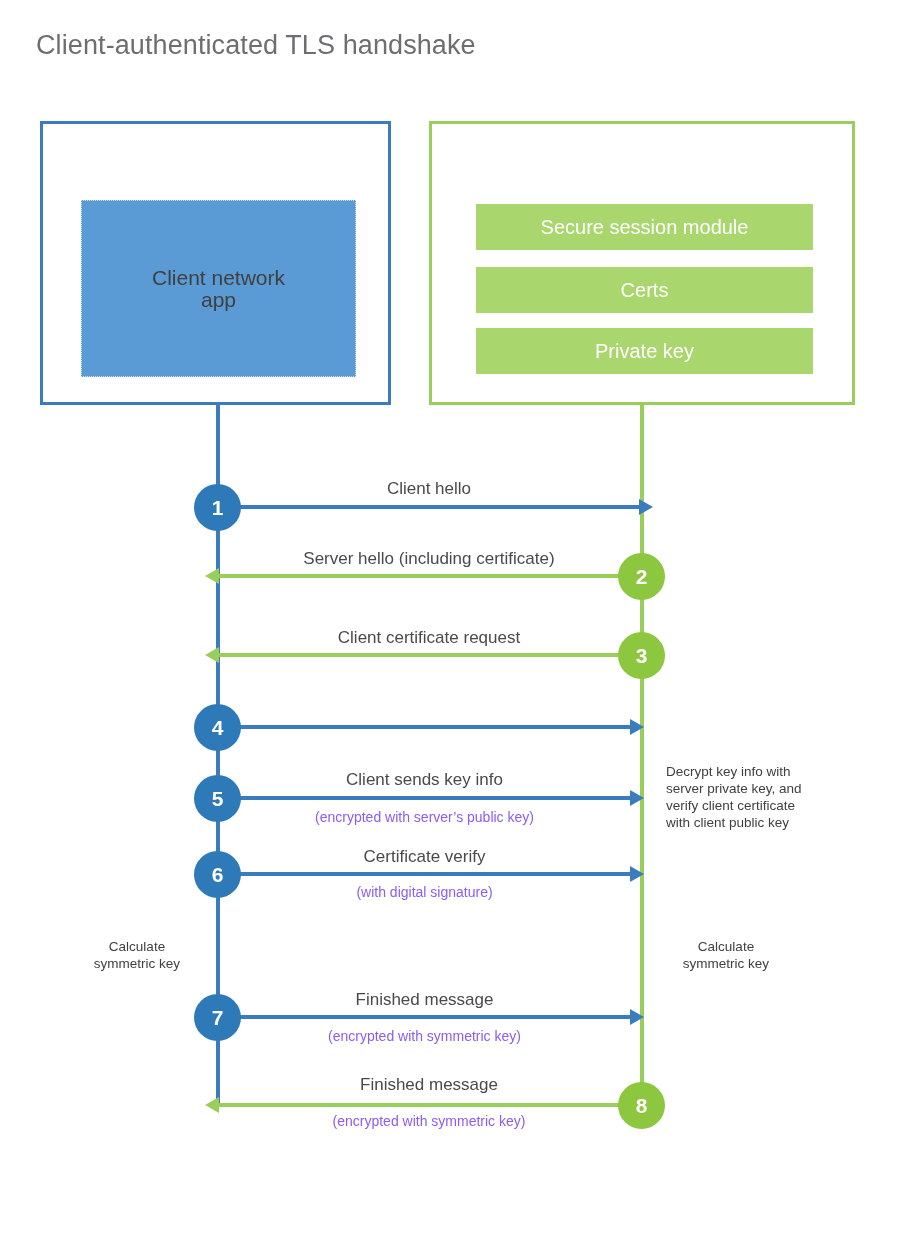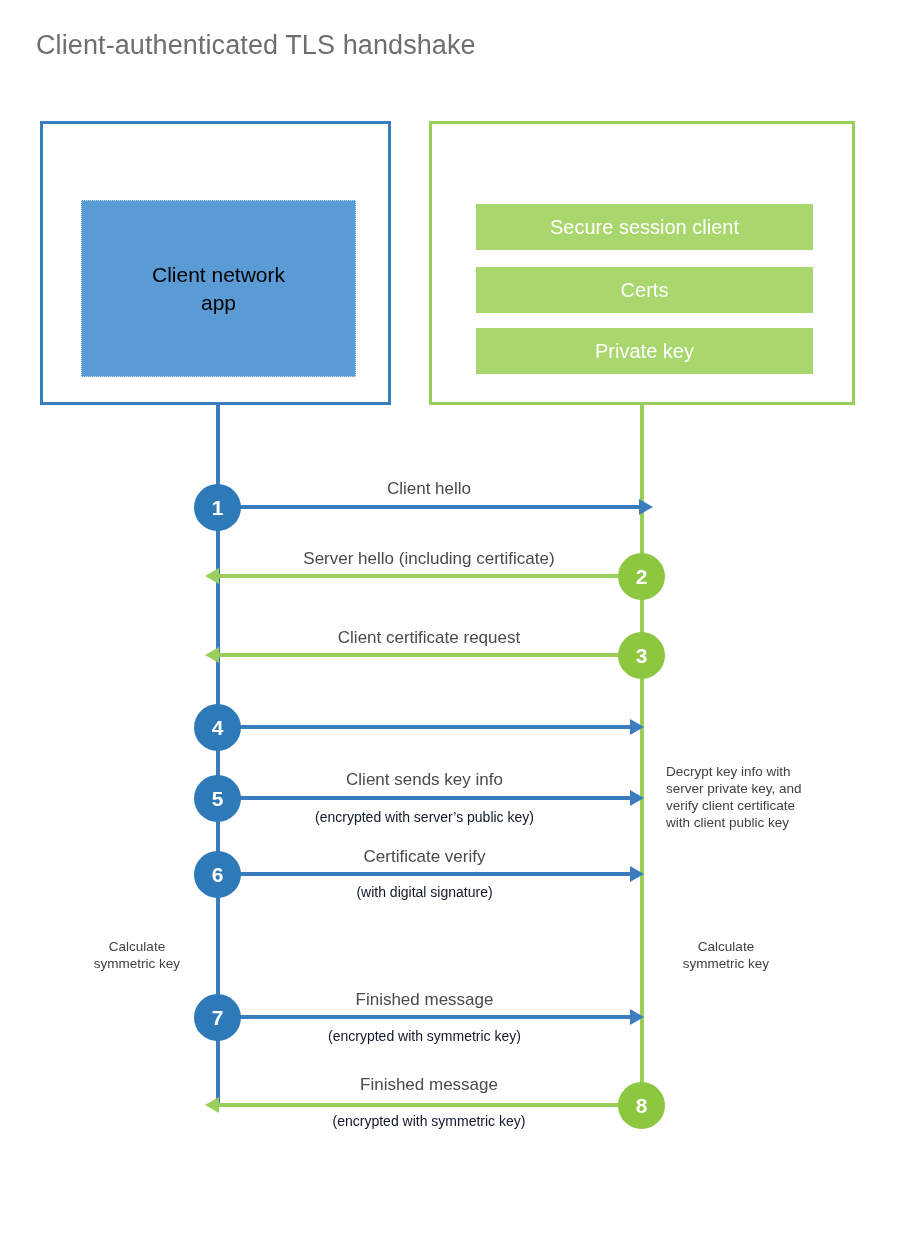--- a/index.html
+++ b/index.html
@@ -74,23 +74,23 @@
     width: 275px;
     height: 177px;
     background: #5b9bd5;
     border: 1px dotted #cfe0f0;
     box-sizing: border-box;
     display: flex;
     align-items: center;
     justify-content: center;
   }
   .client-app-label {
-    color: #000000;
+    color: #404040;
     font-size: 21px;
-    line-height: 28px;
+    line-height: 22px;
     text-align: center;
     white-space: pre-line;
   }
 
   
   .server-bar {
     position: absolute;
     left: 44px;
     width: 337px;
     height: 46px;
@@ -174,21 +174,21 @@
     position: absolute;
     text-align: center;
     font-size: 17px;
     color: #4a4a4a;
     white-space: nowrap;
   }
   .msg-sublabel {
     position: absolute;
     text-align: center;
     font-size: 14px;
-    color: #0f172a;
+    color: #8b5cf6;
     white-space: nowrap;
   }
 
   
   .side-note {
     position: absolute;
     font-size: 13.5px;
     line-height: 17px;
     color: #404040;
     white-space: pre-line;
@@ -209,21 +209,21 @@
 
   <div class="participant-box box-client">
     <div class="client-app">
       <div class="client-app-label">Client network
 app</div>
     </div>
   </div>
 
   <div class="participant-box box-server">
     <div class="server-bar bar-0">
-      <span class="server-bar-label">Secure session client</span>
+      <span class="server-bar-label">Secure session module</span>
     </div>
     <div class="server-bar bar-1">
       <span class="server-bar-label">Certs</span>
     </div>
     <div class="server-bar bar-2">
       <span class="server-bar-label">Private key</span>
     </div>
   </div>
 
   <div class="lifeline lifeline-client"></div>

